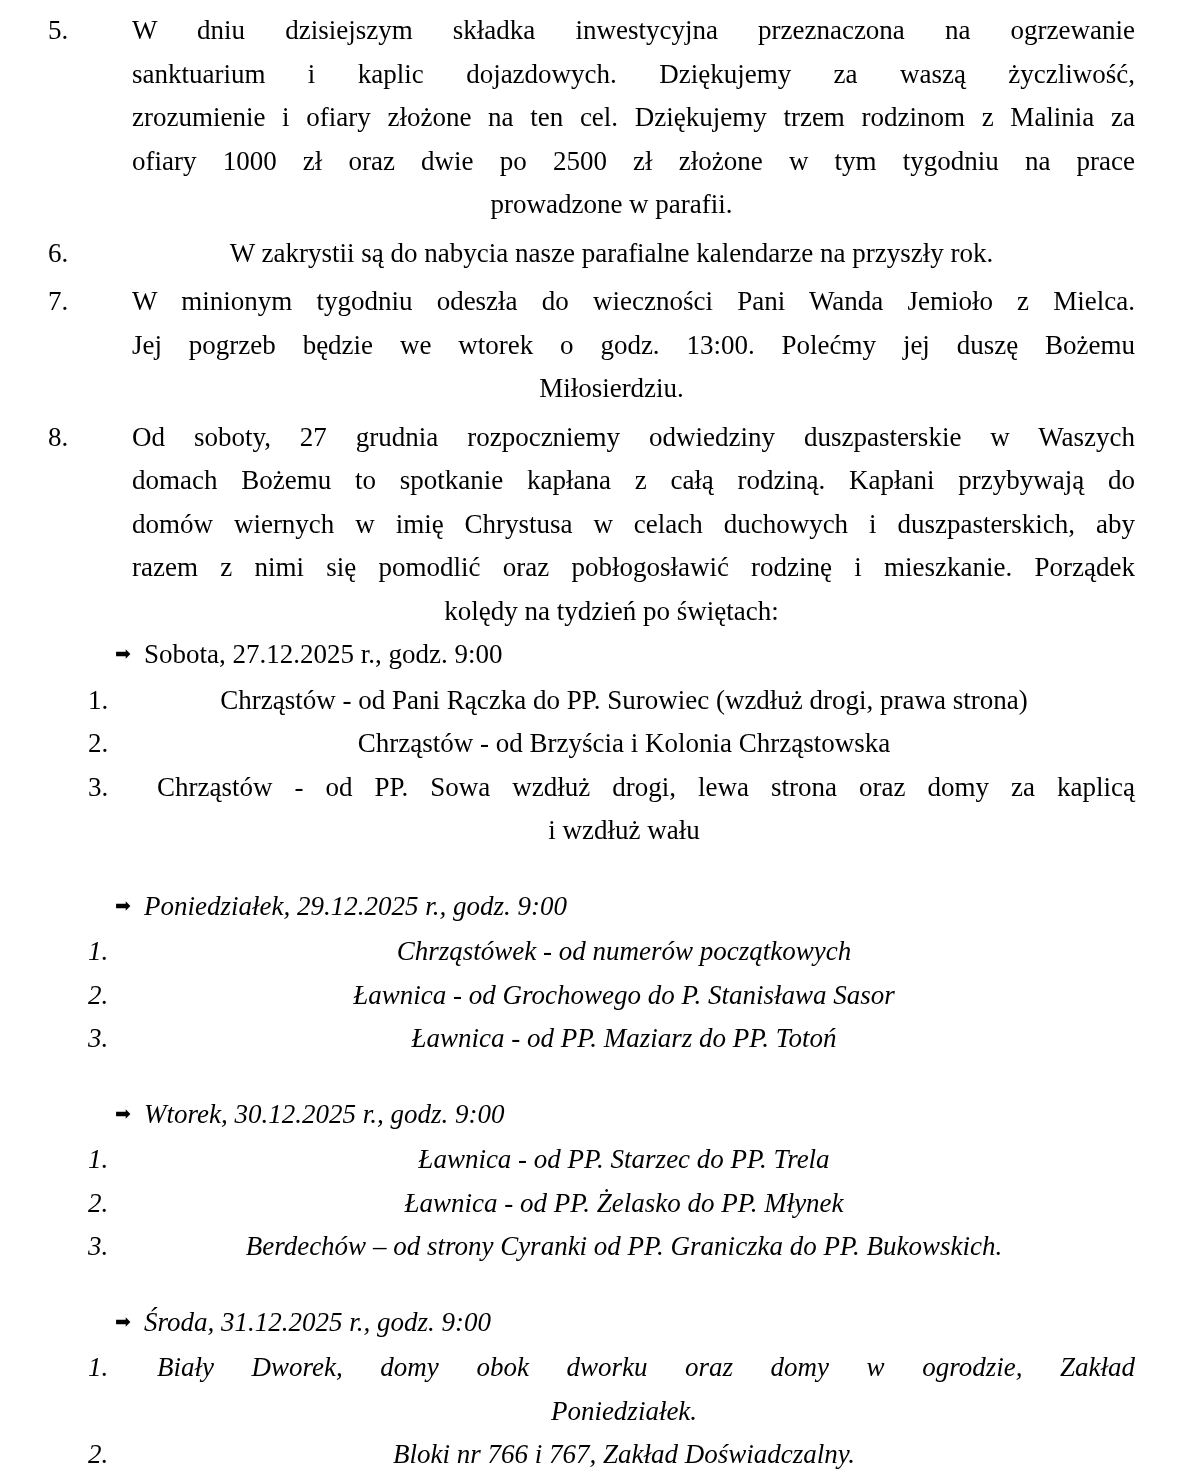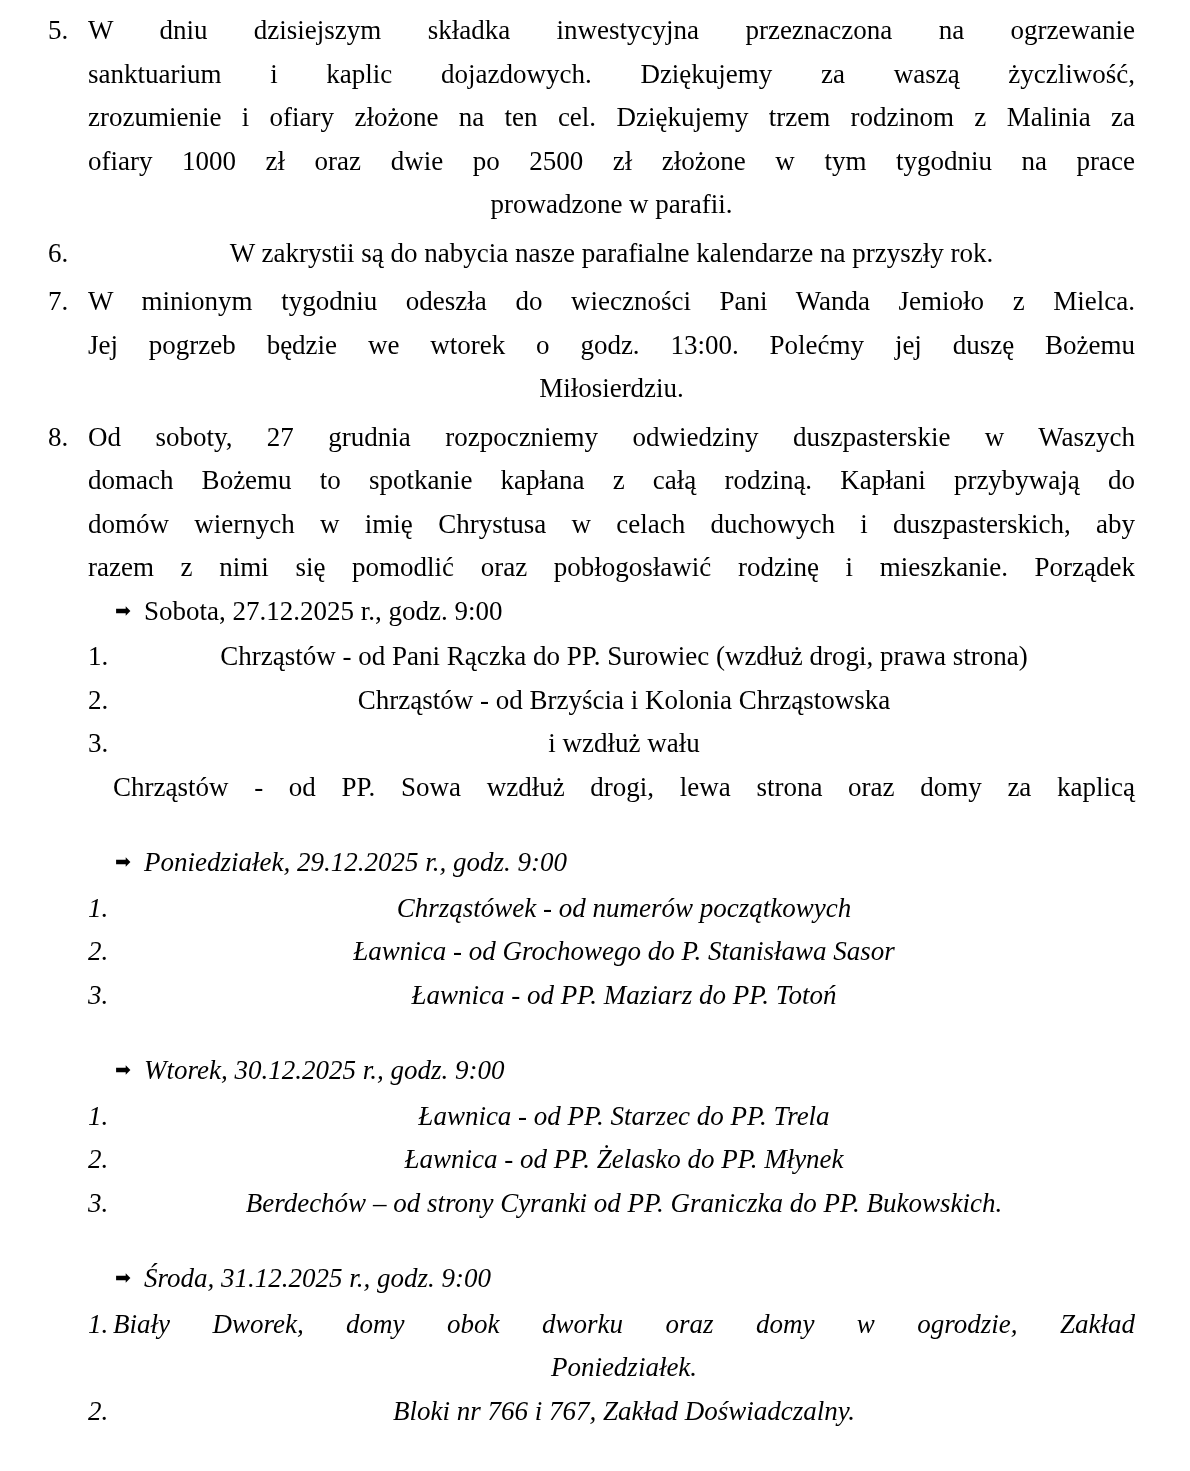--- a/index.html
+++ b/index.html
@@ -32,20 +32,21 @@
     position: absolute;
     left: 0;
     top: 0;
     width: 40px;
   }
   
   .line { text-align: center; }
   .line.stretch {
     text-align: justify;
     text-align-last: justify;
+    margin-left: 44px;
   }
   
   .day-block + .day-block { margin-top: 32px; font-style: italic; }
   .day-header { padding-left: 27px; }
   .arrow-icon {
     font-family: "DejaVu Sans", sans-serif;
     font-size: 19px;
     margin-right: 13px;
     position: relative;
     top: -3px;
@@ -95,20 +96,21 @@
     <div></div>
   </section>
 
   <section class="announcement">
     <span class="a-num">8.</span>
     <div>
         <div class="line stretch">Od soboty, 27 grudnia rozpoczniemy odwiedziny duszpasterskie w Waszych</div>
         <div class="line stretch">domach Bożemu to spotkanie kapłana z całą rodziną. Kapłani przybywają do</div>
         <div class="line stretch">domów wiernych w imię Chrystusa w celach duchowych i duszpasterskich, aby</div>
         <div class="line stretch">razem z nimi się pomodlić oraz pobłogosławić rodzinę i mieszkanie. Porządek</div>
+        <div class="line">kolędy na tydzień po świętach:</div>
       </div>
     <div>
   <div class="day-block">
     <div class="day-header">
       <span class="arrow-icon">➡</span><span>Sobota, 27.12.2025 r., godz. 9:00</span>
     </div>
     <div>
   <div class="sub-item">
     <span class="sub-num">1.</span>
     <div>
@@ -119,22 +121,22 @@
   <div class="sub-item">
     <span class="sub-num">2.</span>
     <div>
                 <div class="line">Chrząstów - od Brzyścia i Kolonia Chrząstowska</div>
               </div>
   </div>
 
   <div class="sub-item">
     <span class="sub-num">3.</span>
     <div>
+                <div class="line stretch">Chrząstów - od PP. Sowa wzdłuż drogi, lewa strona oraz domy za kaplicą</div>
                 <div class="line">i wzdłuż wału</div>
-                <div class="line stretch">Chrząstów - od PP. Sowa wzdłuż drogi, lewa strona oraz domy za kaplicą</div>
               </div>
   </div>
 </div>
   </div>
 
   <div class="day-block">
     <div class="day-header">
       <span class="arrow-icon">➡</span><span>Poniedziałek, 29.12.2025 r., godz. 9:00</span>
     </div>
     <div>

